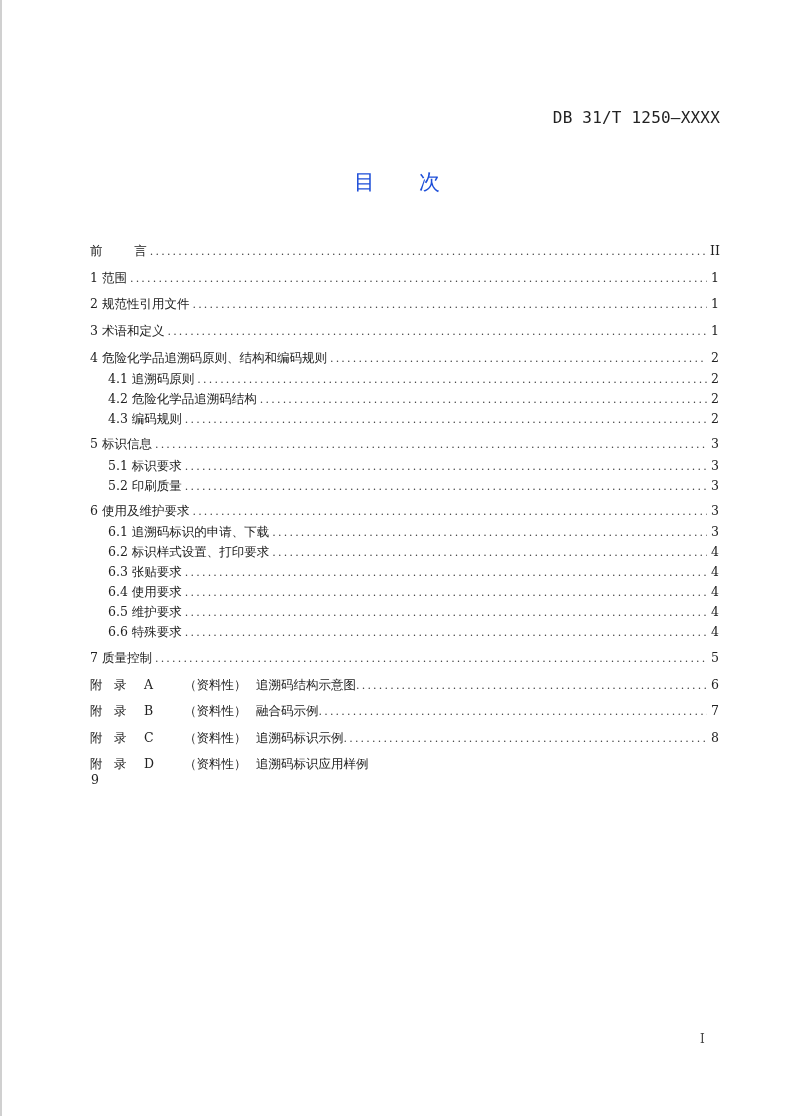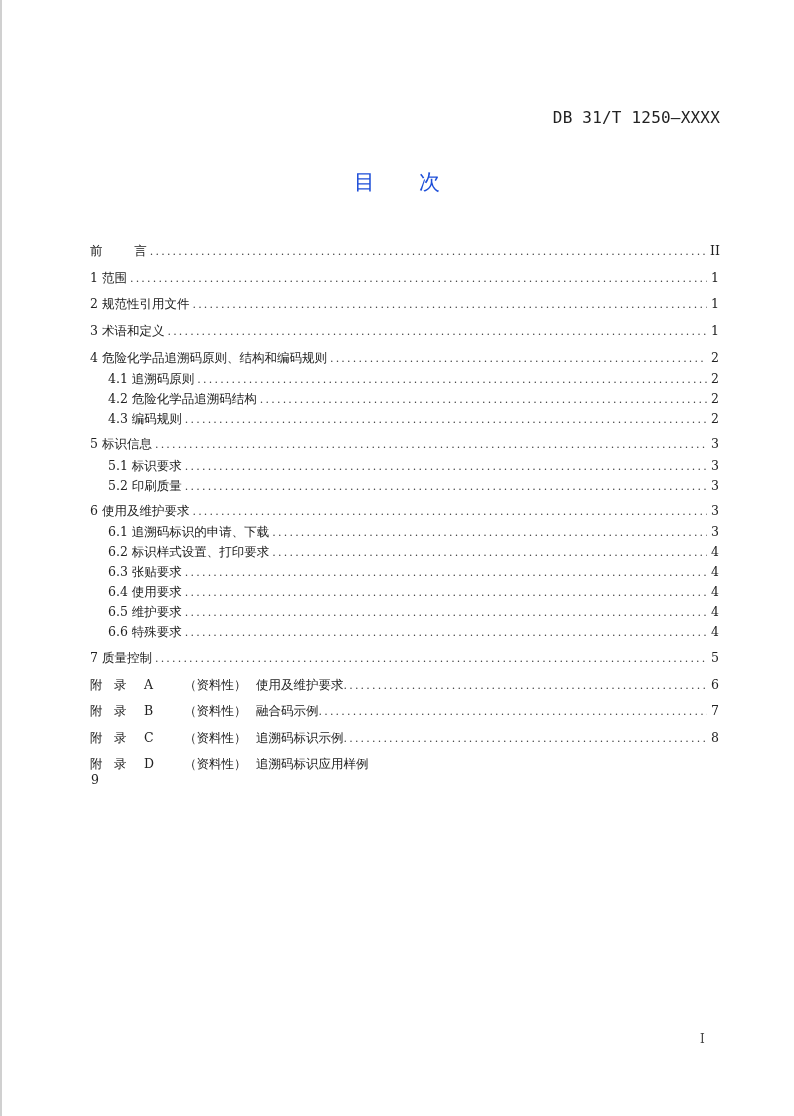--- a/index.html
+++ b/index.html
@@ -143,21 +143,21 @@
       <span class="toc-label">6.6 特殊要求</span>
       <span class="toc-dots">........................................................................................................................................................................................................</span>
       <span class="toc-page">4</span>
     </div>
     <div class="toc-row" style="top: 650px;">
       <span class="toc-label">7 质量控制</span>
       <span class="toc-dots">........................................................................................................................................................................................................</span>
       <span class="toc-page">5</span>
     </div>
     <div class="toc-row" style="top: 677px;">
-      <span class="toc-label app-a"><span class="w1">附</span><span class="w2">录</span><span class="w3">A</span><span class="w4">（资料性）</span><span>使用及维护要求</span></span>
+      <span class="toc-label app-a"><span class="w1">附</span><span class="w2">录</span><span class="w3">A</span><span class="w4">（资料性）</span><span>追溯码结构示意图</span></span>
       <span class="toc-dots" style="margin-left: 0px;">........................................................................................................................................................................................................</span>
       <span class="toc-page">6</span>
     </div>
     <div class="toc-row" style="top: 703px;">
       <span class="toc-label app-a"><span class="w1">附</span><span class="w2">录</span><span class="w3">B</span><span class="w4">（资料性）</span><span>融合码示例</span></span>
       <span class="toc-dots" style="margin-left: 0px;">........................................................................................................................................................................................................</span>
       <span class="toc-page">7</span>
     </div>
     <div class="toc-row" style="top: 730px;">
       <span class="toc-label app-a"><span class="w1">附</span><span class="w2">录</span><span class="w3">C</span><span class="w4">（资料性）</span><span>追溯码标识示例</span></span>

